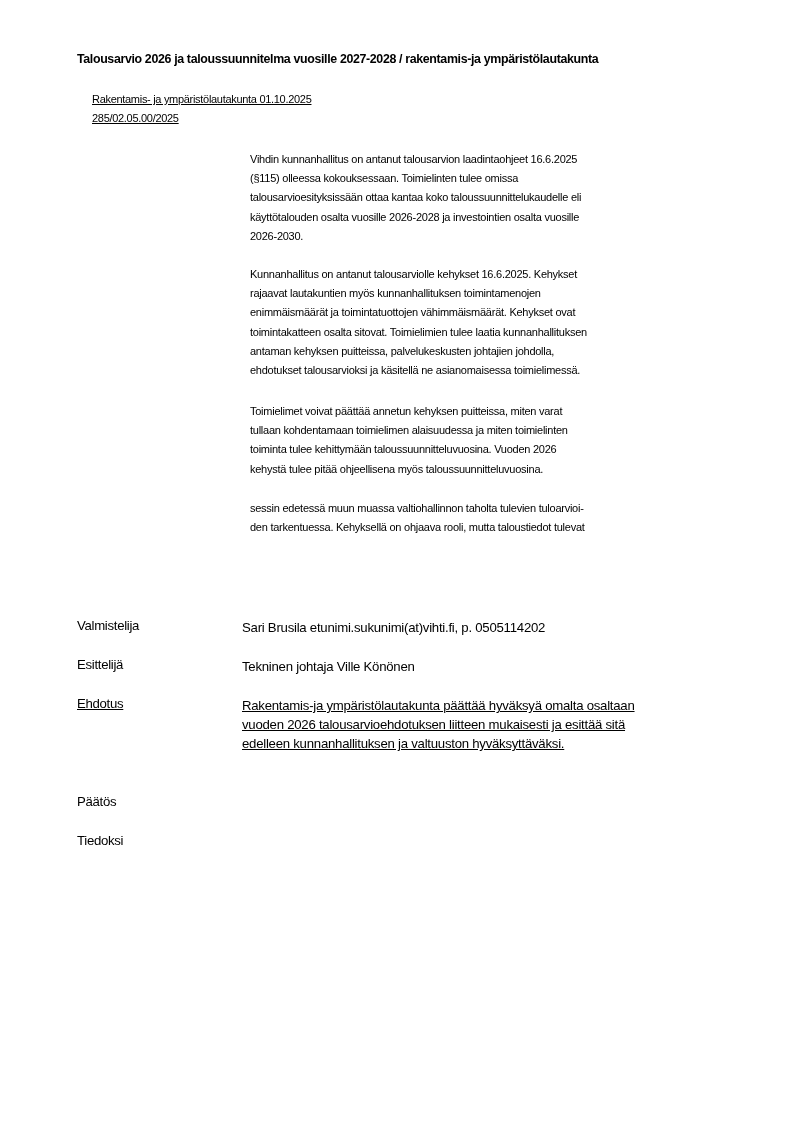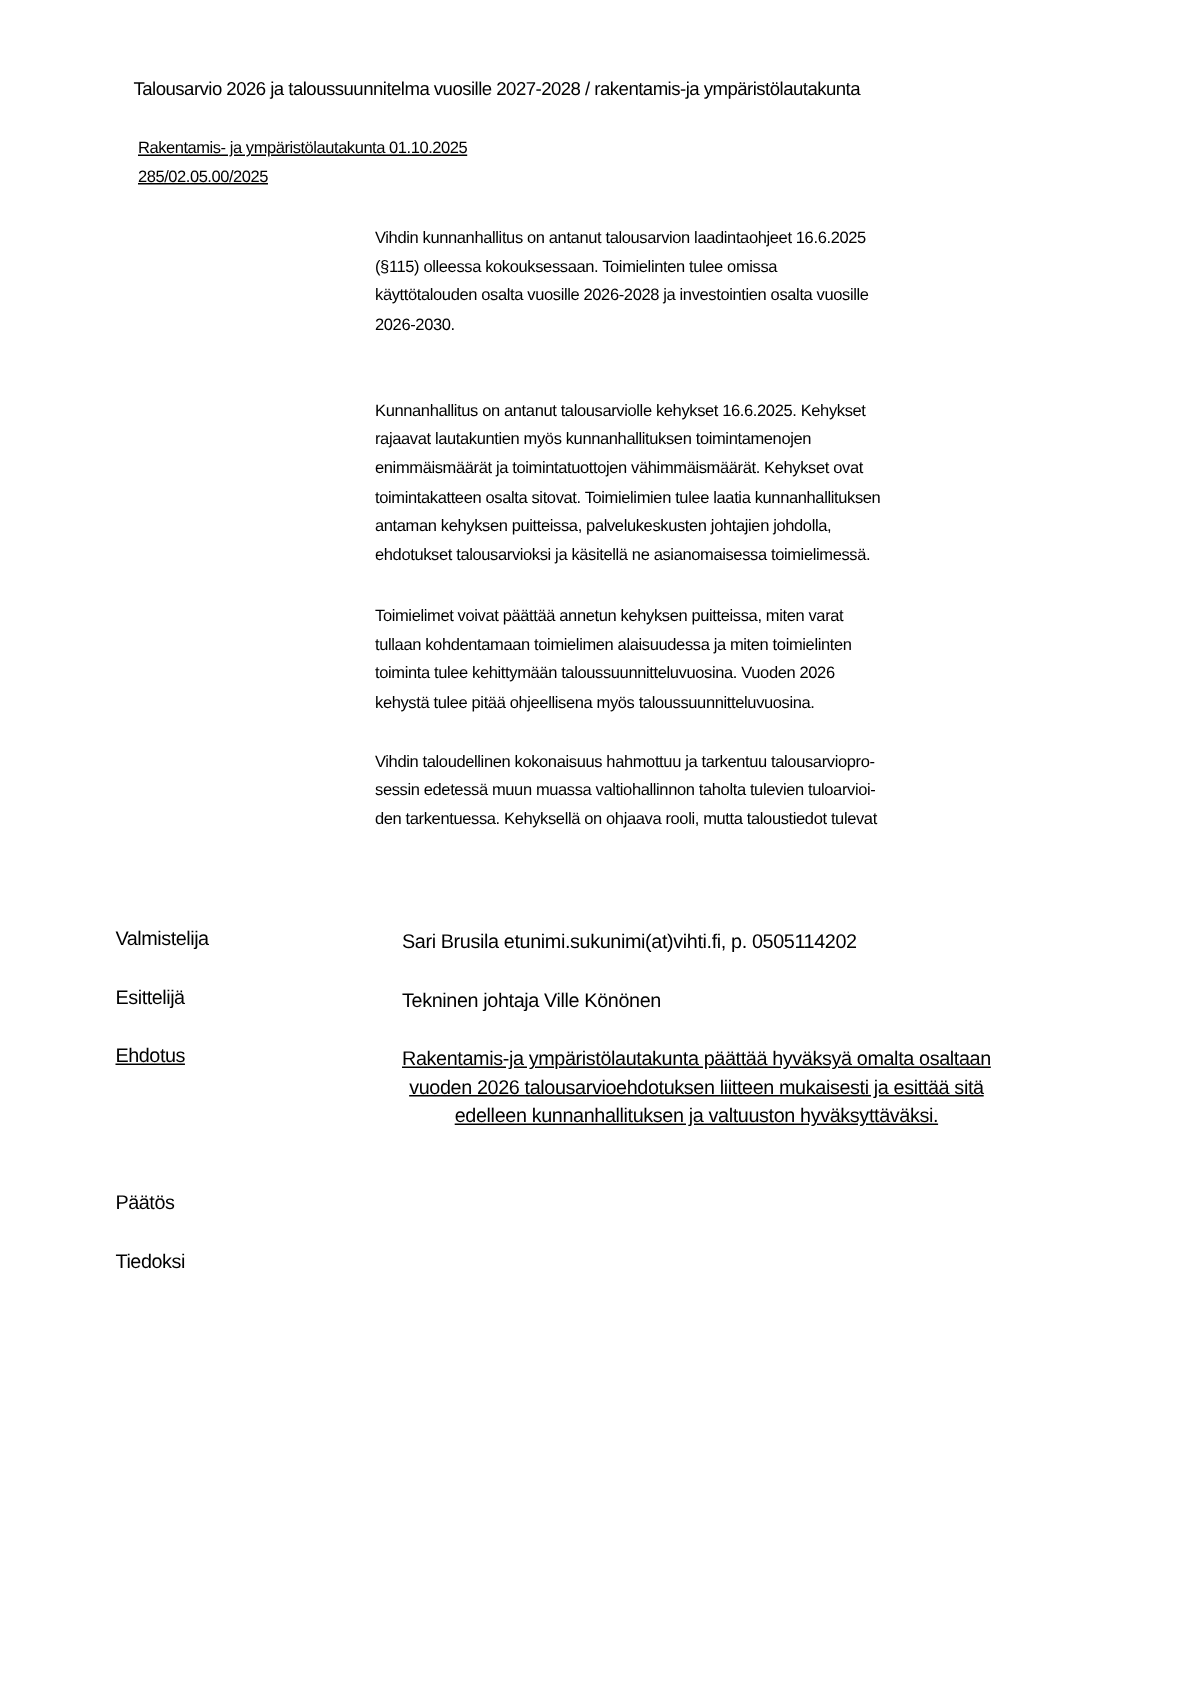--- a/index.html
+++ b/index.html
@@ -21,24 +21,23 @@
       top: 0;
       width: 794px;
       height: 1122px;
       background: #ffffff;
     }
     .title {
       position: absolute;
       left: 77px;
       top: 52px;
       font-size: 12.4px;
-      font-weight: normal;
+      font-weight: bold;
       letter-spacing: -0.35px;
       white-space: nowrap;
-      margin-left: 12px;
     }
     .meta {
       position: absolute;
       left: 92px;
       top: 90px;
       font-size: 11px;
       line-height: 19px;
       letter-spacing: -0.3px;
       text-decoration: underline;
     }
@@ -57,25 +56,24 @@
     .p4 { top: 499px; }
     .row-label {
       position: absolute;
       left: 77px;
       font-size: 13.2px;
       letter-spacing: -0.3px;
       white-space: nowrap;
     }
     .row-value {
       position: absolute;
-      left: 268px;
+      left: 242px;
       font-size: 13.2px;
       line-height: 19.2px;
       letter-spacing: -0.25px;
-      text-align: center;
     }
     .row-value .ln { display: block; white-space: nowrap; }
     .r1 { top: 618px; }
     .r2 { top: 657px; }
     .r3 { top: 696px; text-decoration: underline; }
     .r4 { top: 794px; }
     .r5 { top: 833px; }
   </style>
 </head>
 <body>
@@ -85,20 +83,21 @@
   <div class="title">Talousarvio 2026 ja taloussuunnitelma vuosille 2027-2028 / rakentamis-ja ympäristölautakunta</div>
 
   <div class="meta">
     <div>Rakentamis- ja ympäristölautakunta 01.10.2025</div>
     <div>285/02.05.00/2025</div>
   </div>
 
   <div class="para p1">
     <span class="ln">Vihdin kunnanhallitus on antanut talousarvion laadintaohjeet 16.6.2025</span>
     <span class="ln">(§115) olleessa kokouksessaan. Toimielinten tulee omissa</span>
+    <span class="ln">talousarvioesityksissään ottaa kantaa koko taloussuunnittelukaudelle eli</span>
     <span class="ln">käyttötalouden osalta vuosille 2026-2028 ja investointien osalta vuosille</span>
     <span class="ln">2026-2030.</span>
   </div>
 
   <div class="para p2">
     <span class="ln">Kunnanhallitus on antanut talousarviolle kehykset 16.6.2025. Kehykset</span>
     <span class="ln">rajaavat lautakuntien myös kunnanhallituksen toimintamenojen</span>
     <span class="ln">enimmäismäärät ja toimintatuottojen vähimmäismäärät. Kehykset ovat</span>
     <span class="ln">toimintakatteen osalta sitovat. Toimielimien tulee laatia kunnanhallituksen</span>
     <span class="ln">antaman kehyksen puitteissa, palvelukeskusten johtajien johdolla,</span>
@@ -106,21 +105,20 @@
   </div>
 
   <div class="para p3">
     <span class="ln">Toimielimet voivat päättää annetun kehyksen puitteissa, miten varat</span>
     <span class="ln">tullaan kohdentamaan toimielimen alaisuudessa ja miten toimielinten</span>
     <span class="ln">toiminta tulee kehittymään taloussuunnitteluvuosina. Vuoden 2026</span>
     <span class="ln">kehystä tulee pitää ohjeellisena myös taloussuunnitteluvuosina.</span>
   </div>
 
   <div class="para p4">
-    <span class="ln">Vihdin taloudellinen kokonaisuus hahmottuu ja tarkentuu talousarviopro-</span>
     <span class="ln">sessin edetessä muun muassa valtiohallinnon taholta tulevien tuloarvioi-</span>
     <span class="ln">den tarkentuessa. Kehyksellä on ohjaava rooli, mutta taloustiedot tulevat</span>
   </div>
 
   <div class="row-label r1">Valmistelija</div>
   <div class="row-value r1">
     <span class="ln">Sari Brusila  etunimi.sukunimi(at)vihti.fi, p. 0505114202</span>
   </div>
 
   <div class="row-label r2">Esittelijä</div>

